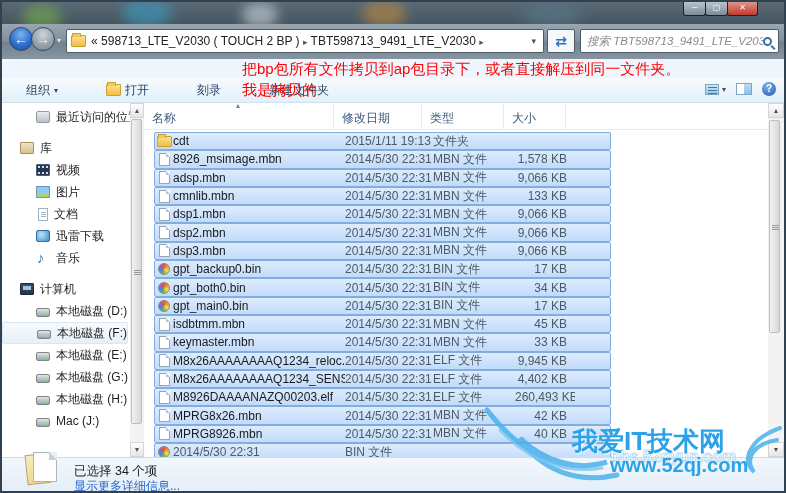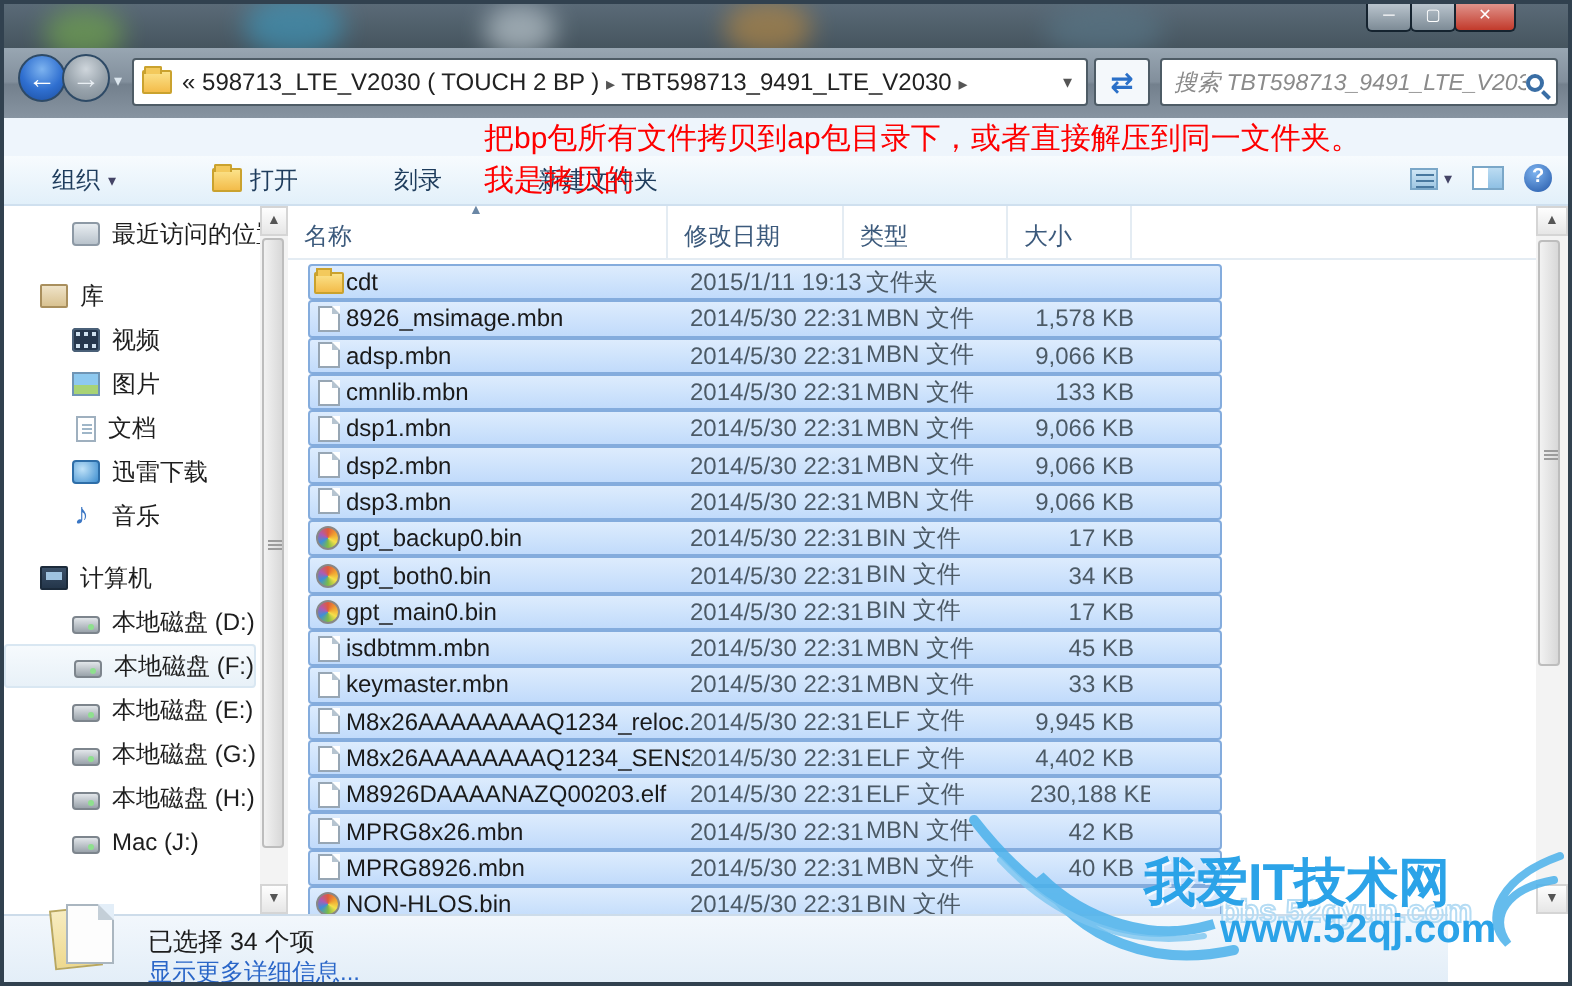--- a/index.html
+++ b/index.html
@@ -126,21 +126,21 @@
                        background:#f3c95c; border:1px solid #caa22e; border-bottom:none; }
   .fi-file { width:11px; height:13px; background:#fff; border:1px solid #97a6b4; }
   .fi-file::after { content:""; position:absolute; right:-1px; top:-1px; border-style:solid; border-width:0 4px 4px 0;
                     border-color:#cdd8e2 #fff #b6c4d0 #cdd8e2; }
   .fi-gpt { width:12px; height:12px; border-radius:50%;
             background:conic-gradient(#e05a3a,#f0a030,#f5e04a,#7dbb46,#3f8fd6,#b05ab0,#e05a3a);
             border:1px solid #888; }
   .list-scroll { position:absolute; right:0; top:0; width:16px; height:100%; background:#f3f3f3; }
 
   
-  .statusbar { position:absolute; left:0; top:455px; width:722px; height:34px;
+  .statusbar { position:absolute; left:0; top:455px; width:782px; height:34px;
                background:linear-gradient(#f2f7fc,#e3eef8); border-top:1px solid #cddcea; }
   .stat-icon { position:absolute; left:24px; top:-8px; width:34px; height:38px; }
   .sheet { position:absolute; border:1px solid #b9a75e; background:linear-gradient(#f7ecc0,#eed98e);
            width:24px; height:30px; left:0; top:4px; transform:rotate(-6deg); }
   .page1 { position:absolute; border:1px solid #aab6c0; background:#fdfdfd; width:24px; height:30px; left:7px; top:2px; }
   .page1::after { content:""; position:absolute; right:-1px; top:-1px; border-style:solid; border-width:0 8px 8px 0;
                   border-color:#d7dfe6 #e3eef8 #c4cfd8 #d7dfe6; }
   .stat-line1 { position:absolute; left:72px; top:5px; font-size:12.5px; color:#1c1c1c; }
   .stat-link { position:absolute; left:72px; top:20px; font-size:12px; color:#2a66c8; }
 
@@ -433,21 +433,21 @@
             <span class="fcell c-type">ELF 文件</span>
             <span class="fcell c-size">4,402 KB</span>
           </div>
           <div class="frow selected">
             <span class="ficon">
               <span class="fi fi-file"></span>
             </span>
             <span class="fcell">M8926DAAAANAZQ00203.elf</span>
             <span class="fcell c-date">2014/5/30 22:31</span>
             <span class="fcell c-type">ELF 文件</span>
-            <span class="fcell c-size">230,188 KB</span>
+            <span class="fcell c-size">260,493 KB</span>
           </div>
           <div class="frow selected">
             <span class="ficon">
               <span class="fi fi-file"></span>
             </span>
             <span class="fcell">MPRG8x26.mbn</span>
             <span class="fcell c-date">2014/5/30 22:31</span>
             <span class="fcell c-type">MBN 文件</span>
             <span class="fcell c-size">42 KB</span>
           </div>
@@ -457,21 +457,20 @@
             </span>
             <span class="fcell">MPRG8926.mbn</span>
             <span class="fcell c-date">2014/5/30 22:31</span>
             <span class="fcell c-type">MBN 文件</span>
             <span class="fcell c-size">40 KB</span>
           </div>
           <div class="frow selected">
             <span class="ficon">
               <span class="fi fi-gpt"></span>
             </span>
-            <span class="fcell">NON-HLOS.bin</span>
             <span class="fcell c-date">2014/5/30 22:31</span>
             <span class="fcell c-type">BIN 文件</span>
             <span class="fcell c-size"></span>
           </div>
       </div>
       <div class="list-scroll">
         <div class="scroll-btn" style="top:0">▲</div>
         <div class="scroll-thumb" style="top:17px;height:213px">
           <div class="grip" style="top:104px"></div>
         </div>

